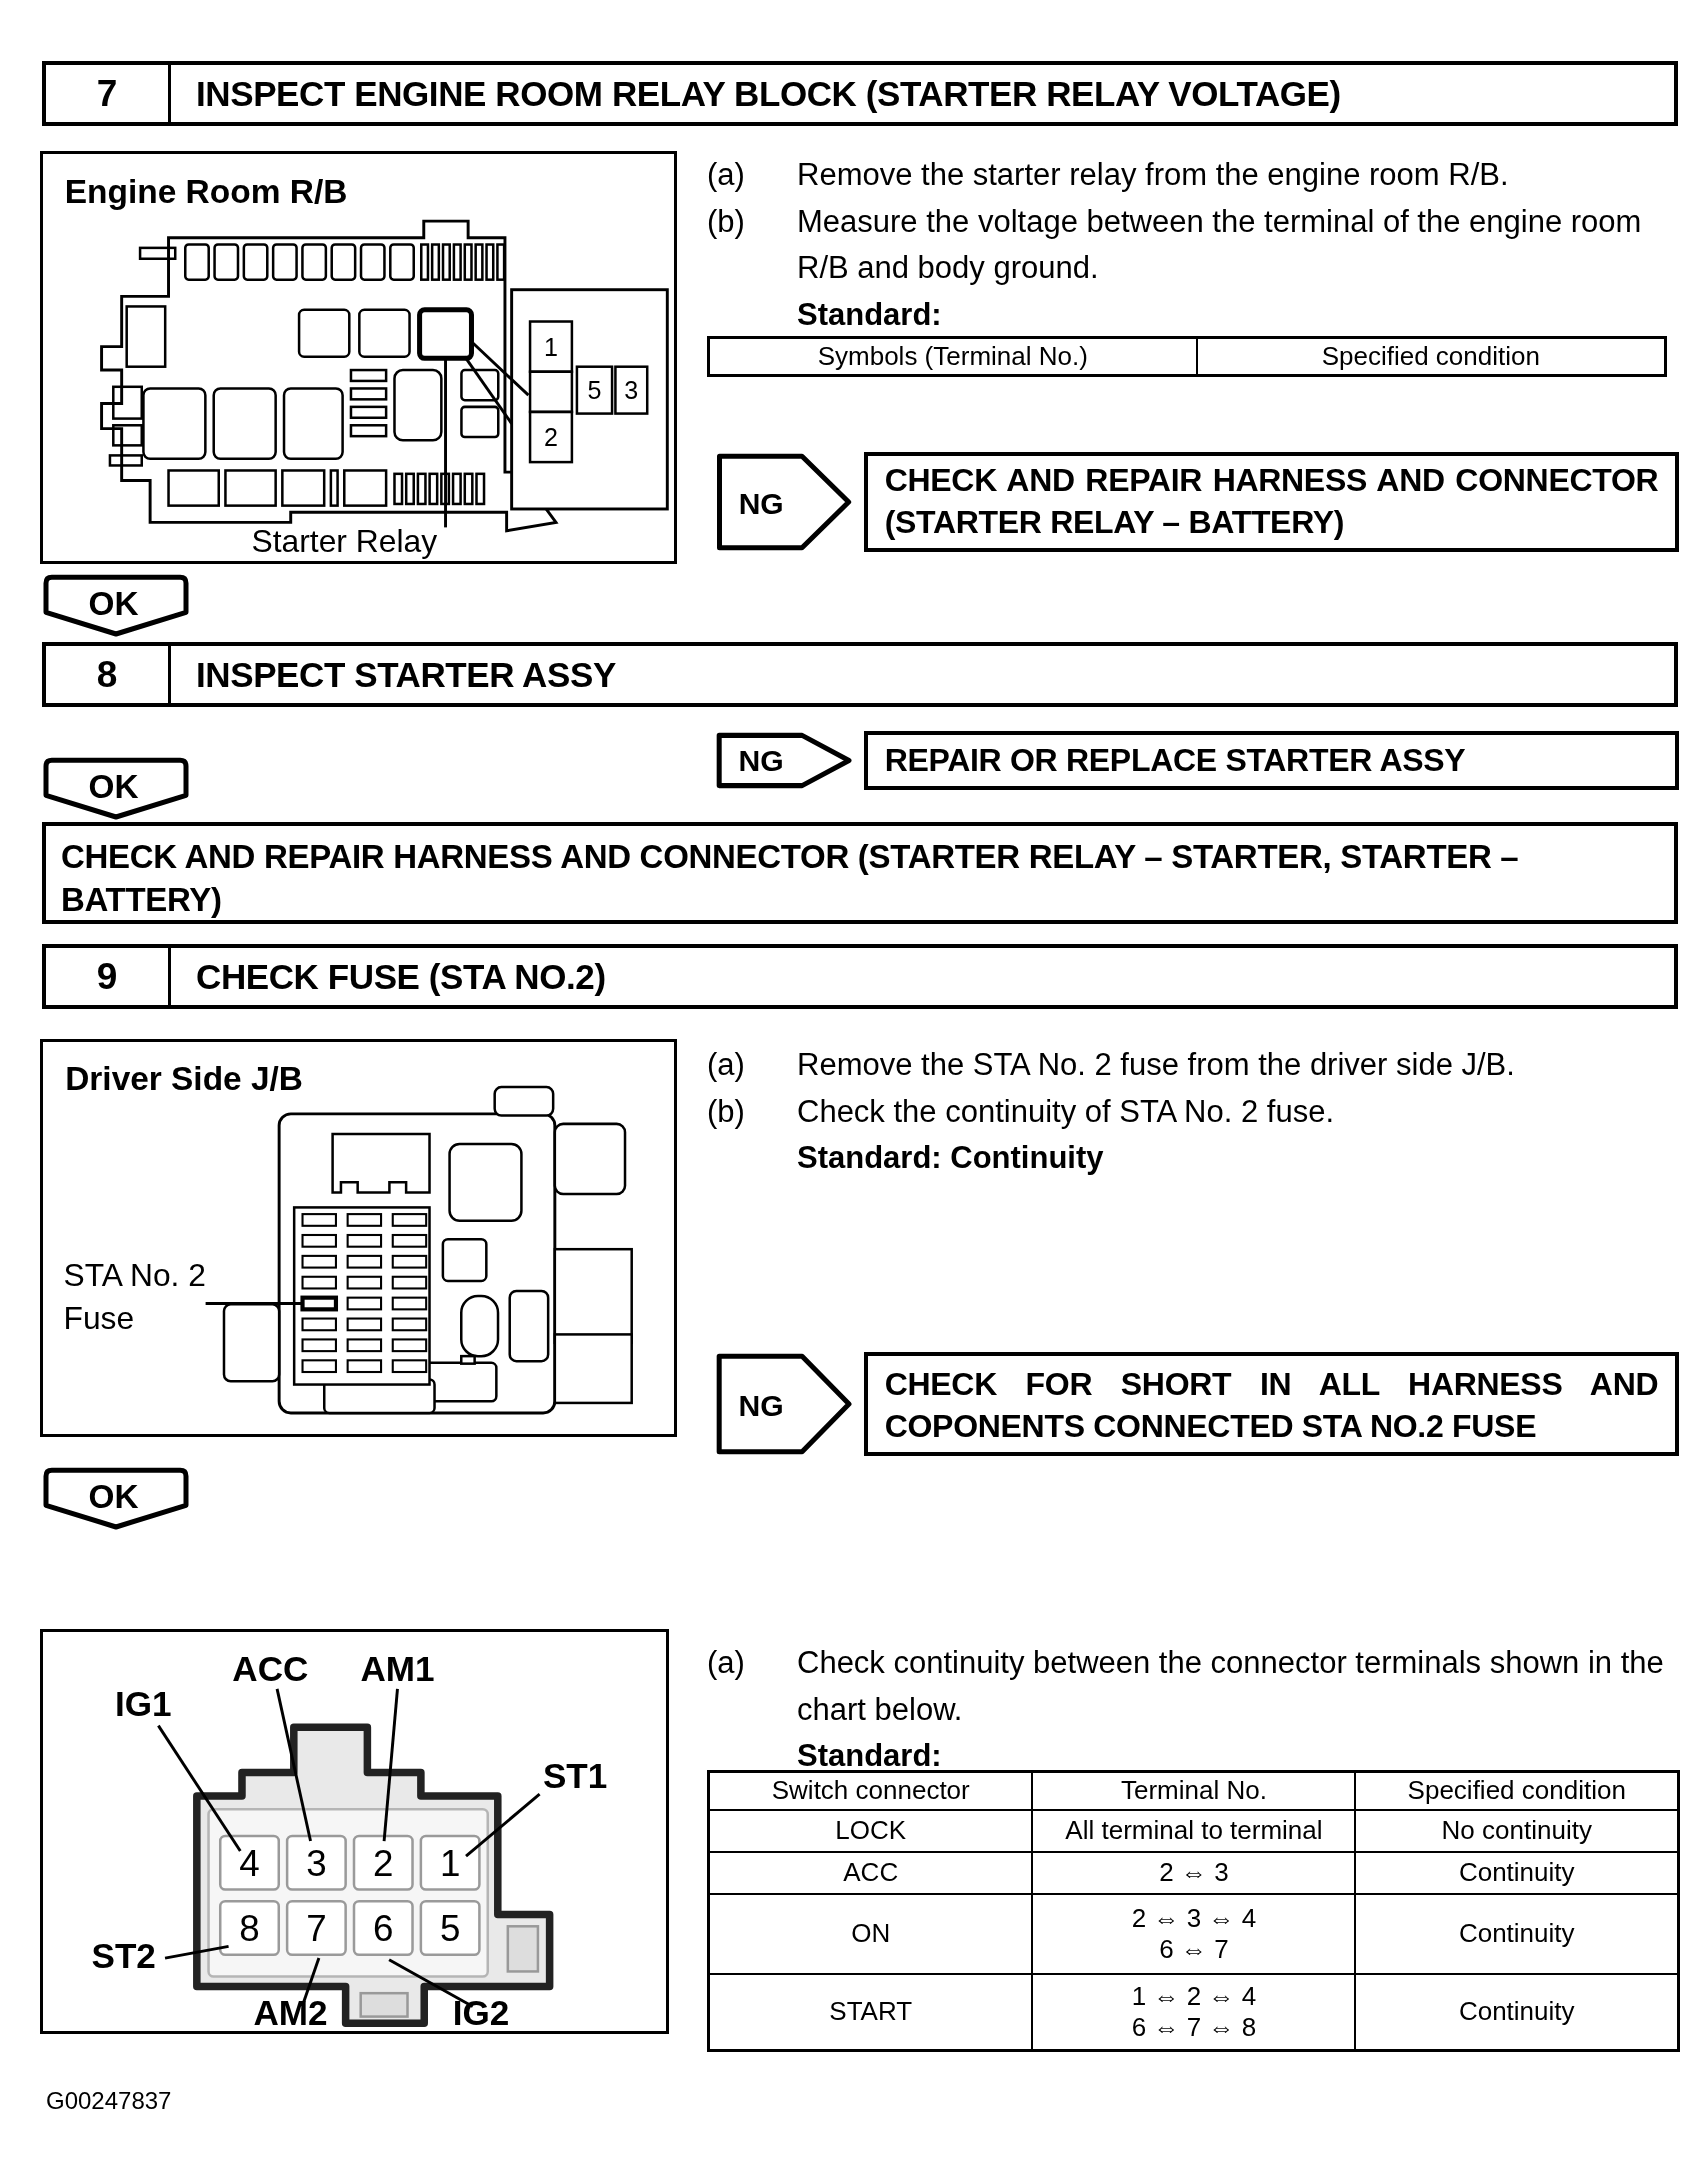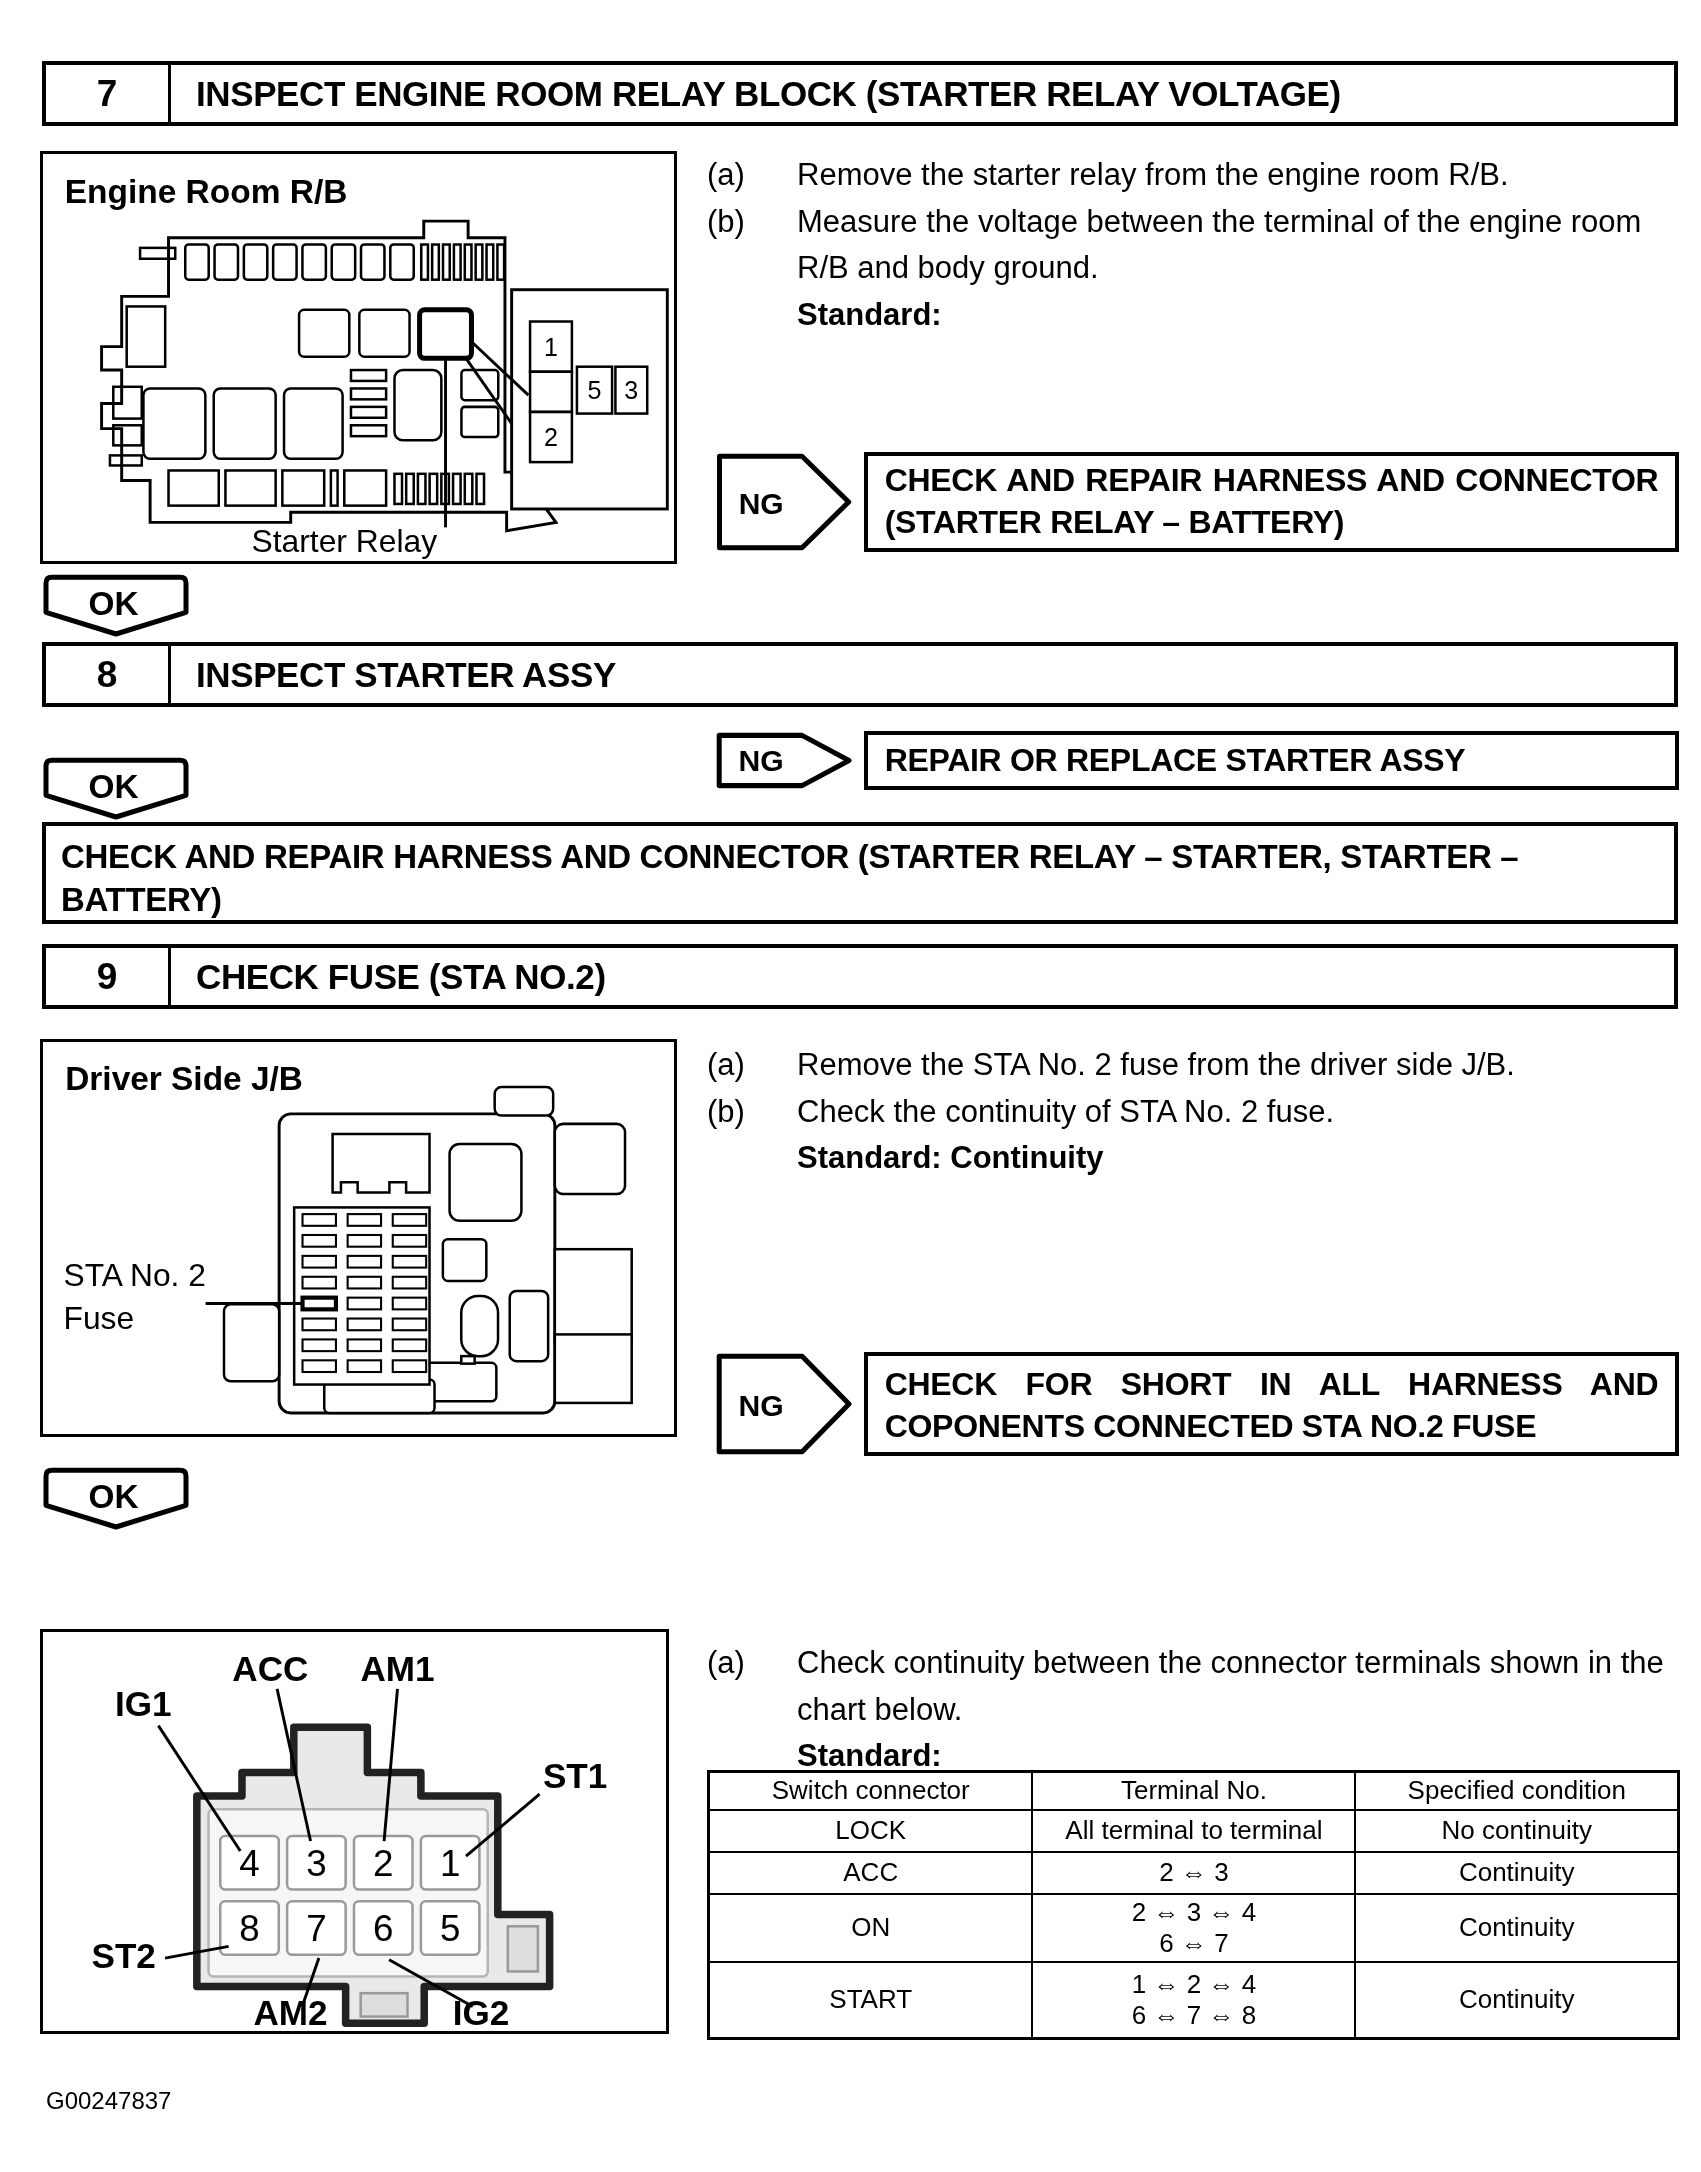--- a/index.html
+++ b/index.html
@@ -39,21 +39,21 @@
   
   table.spec-table{
     position:absolute;border-collapse:collapse;background:#fff;
     table-layout:fixed;font-size:26px;
   }
   table.spec-table th,table.spec-table td{
     border:2.5px solid #000;text-align:center;vertical-align:middle;
     font-weight:normal;padding:0 6.7px;
   }
   table.spec-table{border:3.3px solid #000;}
-  .rh46{height:38px;} .rh50{height:42px;} .rh96{height:68px;} .rh92{height:77px;}
+  .rh46{height:38px;} .rh50{height:42px;} .rh96{height:80px;} .rh92{height:77px;}
   .tline:empty{display:none;}
   
   .ng-row{position:absolute;display:flex;align-items:stretch;}
   .ng-arrow{flex:none;}
   .ng-box{
     margin-left:10px;flex:1;border:4.2px solid #000;background:#fff;
     display:flex;align-items:flex-end;padding:5px 16.7px;
   }
   .ng-box span{
     display:block;width:100%;font-weight:bold;font-size:32px;line-height:1.32;
@@ -160,20 +160,24 @@
     </div>
     <div class="instr-row">
       <div class="marker">(b)</div>
       <div class="itext">Measure the voltage between the terminal of the engine room R/B and body ground.</div>
     </div>
     <div class="standard">Standard:</div>
   </div>
 
   <table class="spec-table" style="left:707px;top:336px;width:960px;">
     <tbody>
+        <tr class="rh46">
+      <th style="width:51%;">Symbols (Terminal No.)</th>
+      <th>Specified condition</th>
+    </tr>
   </tbody>
     </table>
 
   <div class="ng-row" style="left:715px;top:452px;width:964px;height:100px;">
     <svg class="ng-arrow" width="139" height="100" viewBox="0 0 166 120">
       <polygon points="5,5 104,5 160,60 104,115 5,115" fill="#fff" stroke="#000" stroke-width="6" stroke-linejoin="round"></polygon>
       <text x="55" y="74" text-anchor="middle" font-size="36" font-weight="bold">NG</text>
     </svg>
     <div class="ng-box">
       <span>CHECK AND REPAIR HARNESS AND CONNECTOR (STARTER RELAY – BATTERY)</span>

